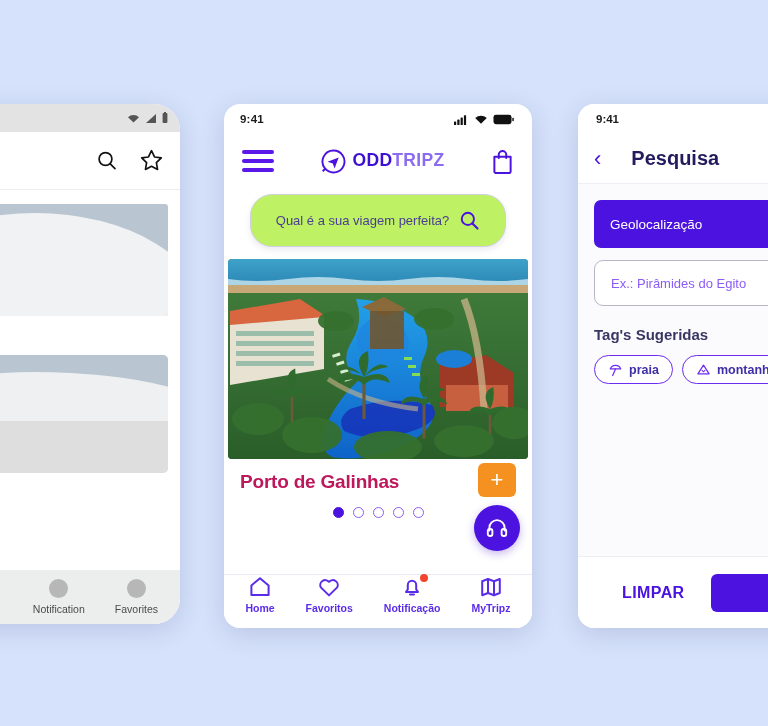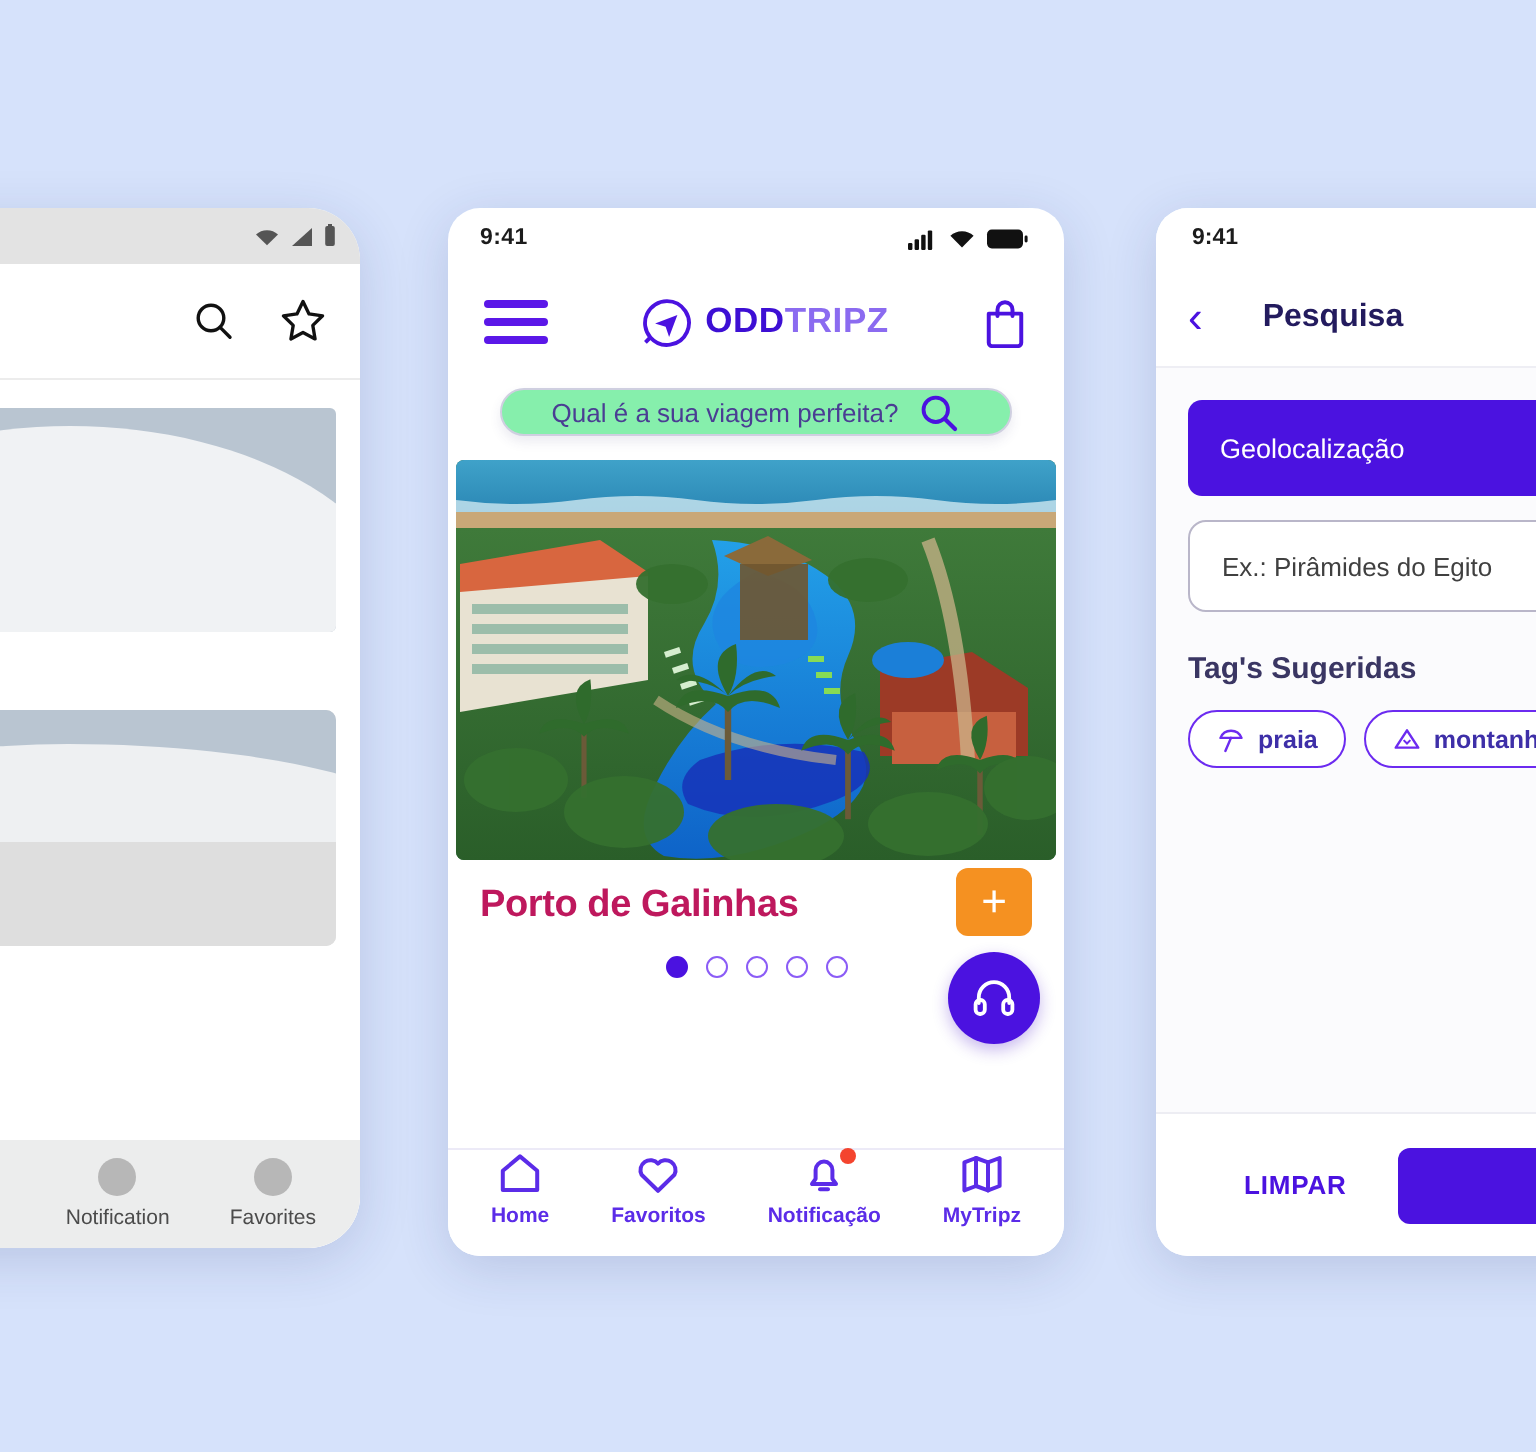--- a/index.html
+++ b/index.html
@@ -82,21 +82,21 @@
     padding: 0 18px;
   }
   .hamburger{ display:flex; flex-direction:column; gap:5px; cursor:pointer;}
   .hamburger span{ display:block; width:32px; height:4px; border-radius:2px; background:#5b17e8;}
   .logo{ display:flex; align-items:center; gap:7px;text-align:center;}
   .logo-word{ font-size: 17.5px; font-weight: 800; letter-spacing:.3px; line-height:1;}
   .logo-odd{ color:#3d0fd4;}
   .logo-tripz{ color:#8b6bf0;}
   .searchwrap{ padding: 6px 26px 12px 26px;}
   .searchbar{
-    height: 24px; border:1.6px solid #cfcfe0; border-radius: 22px; background:#86efac;
+    height: 53px; border:1.6px solid #cfcfe0; border-radius: 22px; background:#bef264;
     display:flex; align-items:center; justify-content:center; gap:10px;
     box-shadow: 0 3px 6px rgba(60,60,120,.10);
   }
   .search-text{ font-size: 13px; color:#4a3d93; }
   .hero{
     margin: 0 4px; height: 200px; border-radius: 4px; overflow:hidden; position:relative;
     background:#2f6f45;
   }
   .hero svg{ display:block; width:100%; height:100%;}
   .infoblock{ padding: 12px 16px 0 16px; position:relative;}
@@ -130,43 +130,43 @@
     width: 270px; height: 524px;
     background:#fbfbfd;
   }
   .r-statusbar{ height: 30px; display:flex; align-items:center; padding-left: 18px; background:#fff;}
   .r-time{ font-size: 11.5px; font-weight:700; color:#1c1c1c;}
   .r-appbar{
     height: 50px; background:#fff; display:flex; align-items:center; gap: 30px; padding: 0 16px;
     border-bottom:1px solid #eeeef4;
   }
   .r-back{ color:#4b12e0; font-size: 22px; line-height:1; font-weight:400; cursor:pointer;}
-  .r-title{ font-size: 16px; font-weight: 800; color:#231b5e; }
+  .r-title{ font-size: 20px; font-weight: 800; color:#231b5e; }
   .r-body{ padding: 16px 16px 0 16px;}
   .geo-btn{
     height: 48px; background:#4b12e0; border-radius: 7px; display:flex; align-items:center;
     padding: 0 16px; color:#fff; font-size: 13.5px; cursor:pointer;
   }
   .loc-input{
     margin-top: 12px; height: 46px; background:#fff; border:1.4px solid #b9b6c9; border-radius: 9px;
     display:flex; align-items:center; padding: 0 16px;
   }
-  .loc-placeholder{ font-size: 13px; color:#404040;}
+  .loc-placeholder{ font-size: 13px; color:#8b5cf6;}
   .tags-title{ margin-top: 20px; font-size: 15px; font-weight: 700; color:#3a3663;}
   .chips{ display:flex; flex-wrap:wrap; gap: 9px; margin-top: 12px; width: 320px;}
   .chip{
     height: 29px; border:1.7px solid #6c2bf0; border-radius: 16px; background:#fff;
     display:inline-flex; align-items:center; gap:6px; padding: 0 13px; cursor:pointer;
     font-size: 12.5px; color:#3e2fa8; font-weight:600; white-space:nowrap;
   }
   .r-footer{
     position:absolute; left:0; right:0; bottom:0; height: 72px; background:#fff;
     border-top:1px solid #ededf3; display:flex; align-items:center; gap: 26px; padding: 0 0 0 44px;
   }
-  .limpar{ font-size: 13px; font-weight: 800; color:#4b12e0; letter-spacing:.4px; cursor:pointer;}
+  .limpar{ font-size: 16px; font-weight: 800; color:#4b12e0; letter-spacing:.4px; cursor:pointer;}
   .apply-btn{ width: 96px; height: 38px; background:#4b12e0; border-radius: 6px; cursor:pointer;}
 </style>
 </head>
 <body>
 
 <div class="phone" id="phone-left">
 
   <div class="wf-statusbar">
     <svg width="13" height="11" viewBox="0 0 13 11">
       <path d="M6.5 9.6 1 4.3a8 8 0 0 1 11 0z" fill="#555"></path>

